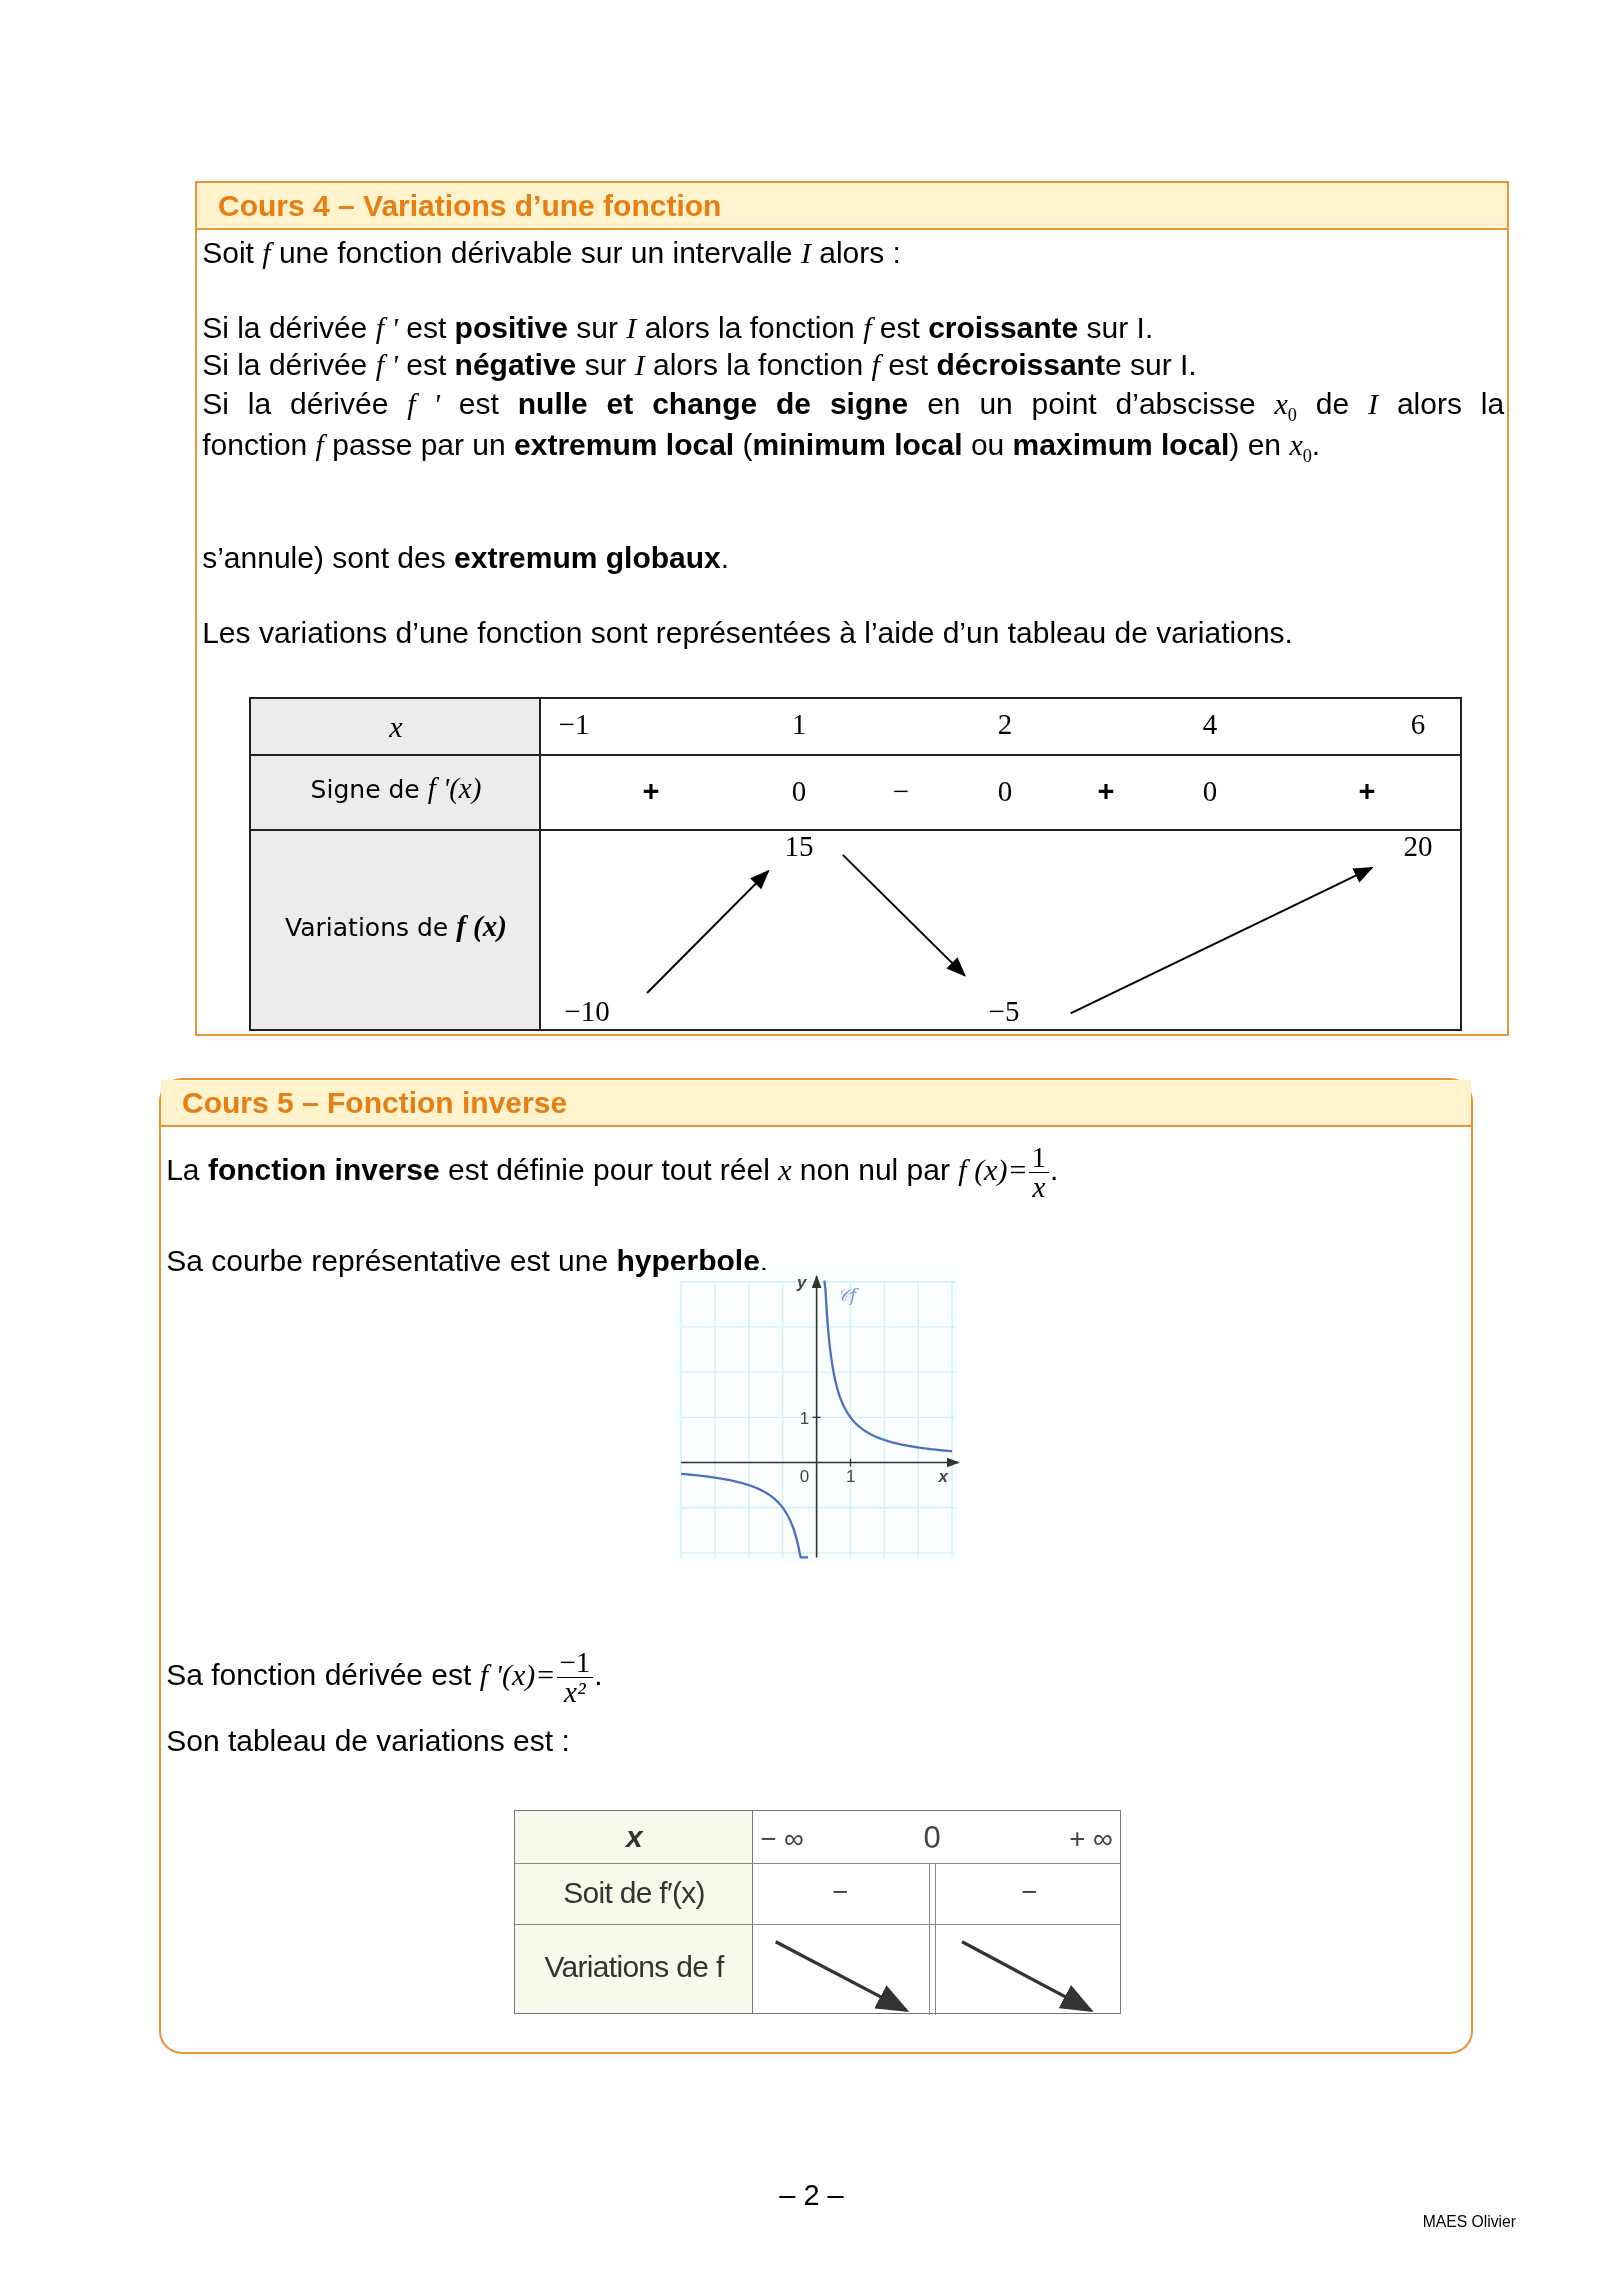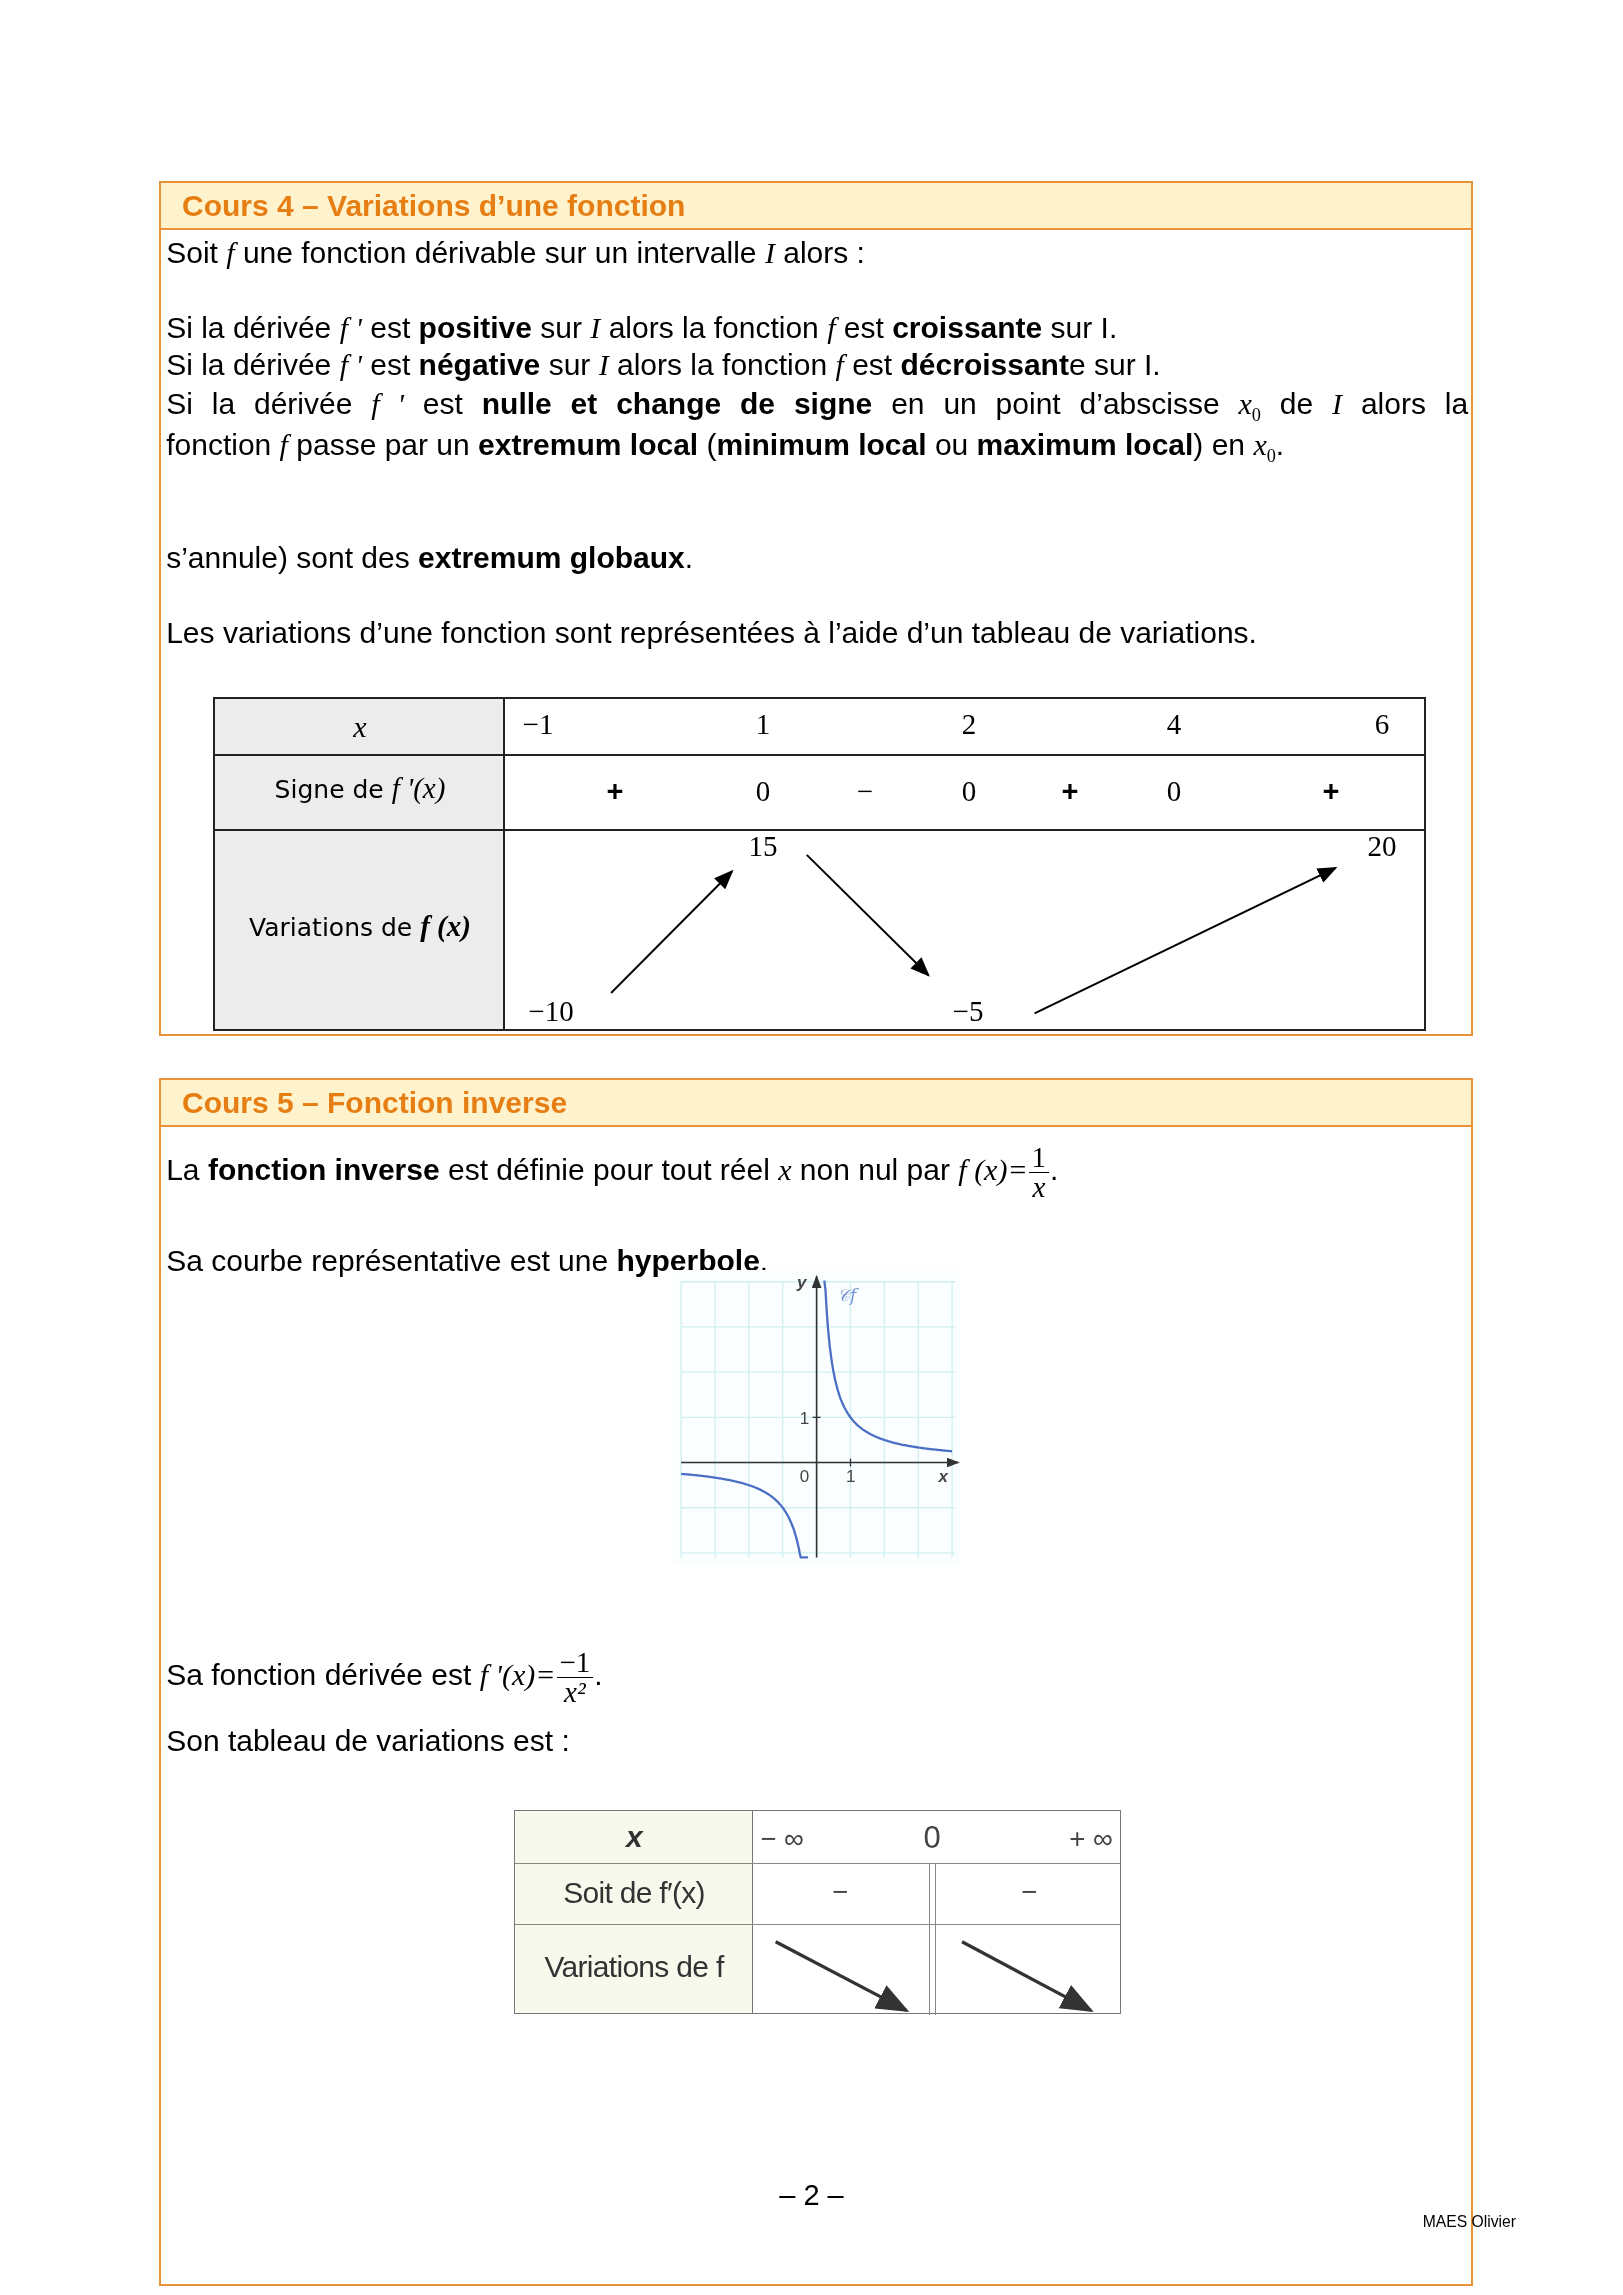--- a/index.html
+++ b/index.html
@@ -40,21 +40,21 @@
   .footer-page { position: absolute; top: 2179px; left: 0; width: 1623px; text-align: center; font-size: 29px; }
   .footer-author { position: absolute; top: 2213px; right: 107px; font-size: 15.7px; }
 
   .frac { display: inline-flex; flex-direction: column; align-items: center; vertical-align: middle; line-height: 1; margin: 0 1.3px; }
   .frac .num { font-family: "Liberation Serif", serif; font-size: 29px; padding: 0 2.6px; border-bottom: 1.3px solid #000; }
   .frac .den { font-family: "Liberation Serif", serif; font-style: italic; font-size: 29px; }
 </style>
 </head>
 <body>
 
-<div class="box" style="top:181px; height:855px;">
+<div class="box" style="top:181px; height:855px;margin-left:36px;">
   <div class="box-header">
     <span class="box-title">Cours 4 – Variations d’une fonction</span>
   </div>
 
   <div class="p" style="top:125px;">
     <span>Si la dérivée </span><span class="m">f '</span><span> est </span><b>positive</b><span> sur </span><span class="m">I</span><span> alors la fonction </span><span class="m">f</span><span> est </span><b>croissante</b><span> sur I.</span>
   </div>
 
   <div class="p" style="top:50px;">
     <span>Soit </span><span class="m">f</span><span> une fonction dérivable sur un intervalle </span><span class="m">I</span><span> alors :</span>
@@ -115,21 +115,21 @@
           <path d="M0,0 L10,4 L0,8 z" fill="#000"></path>
         </marker>
       </defs>
       <line x1="605" y1="449" x2="790" y2="263" stroke="#000" stroke-width="3" marker-end="url(#ah1)"></line>
       <line x1="904" y1="238" x2="1090" y2="422" stroke="#000" stroke-width="3" marker-end="url(#ah1)"></line>
       <line x1="1252" y1="480" x2="1712" y2="258" stroke="#000" stroke-width="3" marker-end="url(#ah1)"></line>
     </svg>
   </div>
 </div>
 
-<div class="box" style="top:1078px; height:1208px;">
+<div class="box" style="top:1078px; height:976px;border-radius:23px;">
   <div class="box-header">
     <span class="box-title">Cours 5 – Fonction inverse</span>
   </div>
 
   <div class="p" style="top:54px; line-height:72px;">
     <span>La </span><b>fonction inverse</b><span> est définie pour tout réel </span><span class="m">x</span><span> non nul par </span><span class="m">f (x)=</span><span class="frac">
         <span class="num">1</span>
         <span class="den">x</span>
       </span><span>.</span>
   </div>

